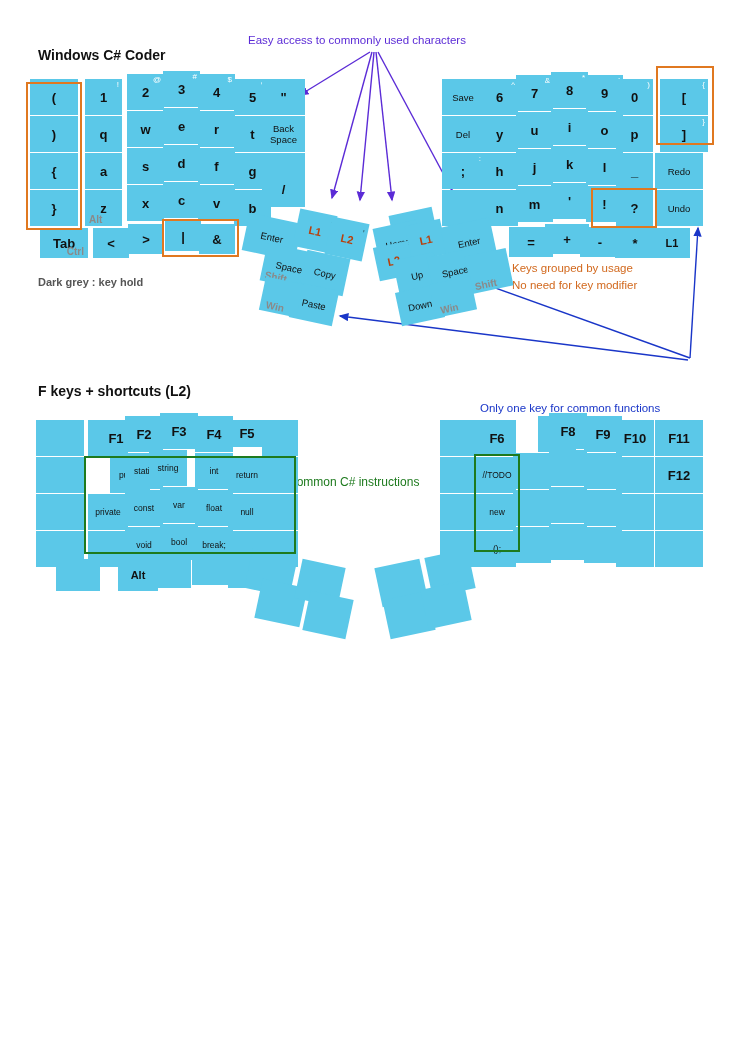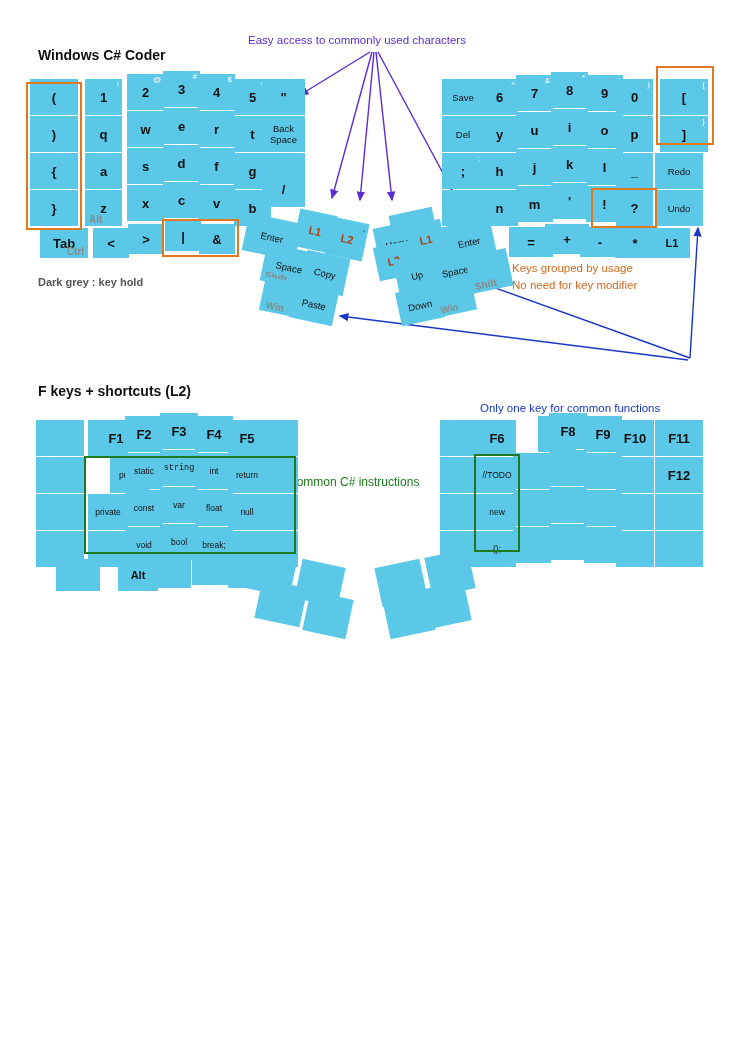--- a/index.html
+++ b/index.html
@@ -355,33 +355,33 @@
   </div>
 <div class="key" style="left:125px;top:416px;width:38px;height:36px;">
     <span>F2</span>
   </div>
 <div class="key" style="left:160px;top:413px;width:38px;height:36px;">
     <span>F3</span>
   </div>
 <div class="key" style="left:195px;top:416px;width:38px;height:36px;">
     <span>F4</span>
   </div>
-<div class="key" style="left:228px;top:420px;width:38px;height:36px;">
+<div class="key" style="left:228px;top:420px;width:38px;height:27px;">
     <span>F5</span>
   </div>
 <div class="key" style="left:262px;top:420px;width:36px;height:36px;"></div>
 
 <div class="key" style="left:36px;top:457px;width:48px;height:36px;"></div>
 <div class="key tiny" style="left:88px;top:457px;width:40px;height:36px;margin-left:22px;">
     <span>public</span>
   </div>
 <div class="key tiny" style="left:125px;top:453px;width:38px;height:36px;text-align:right;">
     <span>static</span>
   </div>
-<div class="key tiny" style="left:160px;top:450px;width:38px;height:36px;font-family:Liberation Mono, monospace;">
+<div class="key tiny" style="left:149px;top:450px;width:38px;height:36px;">
     <span>string</span>
   </div>
 <div class="key tiny" style="left:195px;top:453px;width:38px;height:36px;">
     <span>int</span>
   </div>
 <div class="key tiny" style="left:228px;top:457px;width:38px;height:36px;">
     <span>return</span>
   </div>
 <div class="key" style="left:262px;top:457px;width:36px;height:36px;"></div>
 

